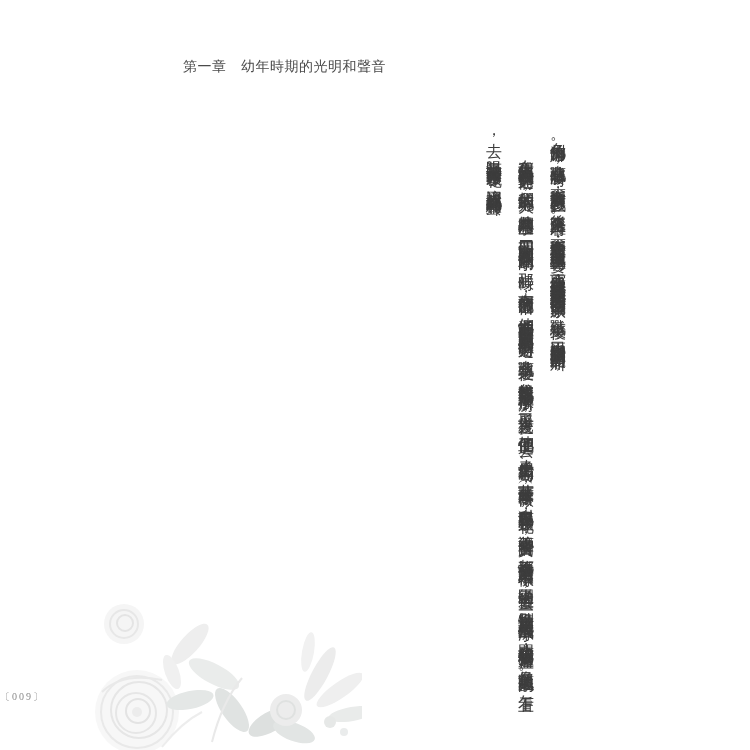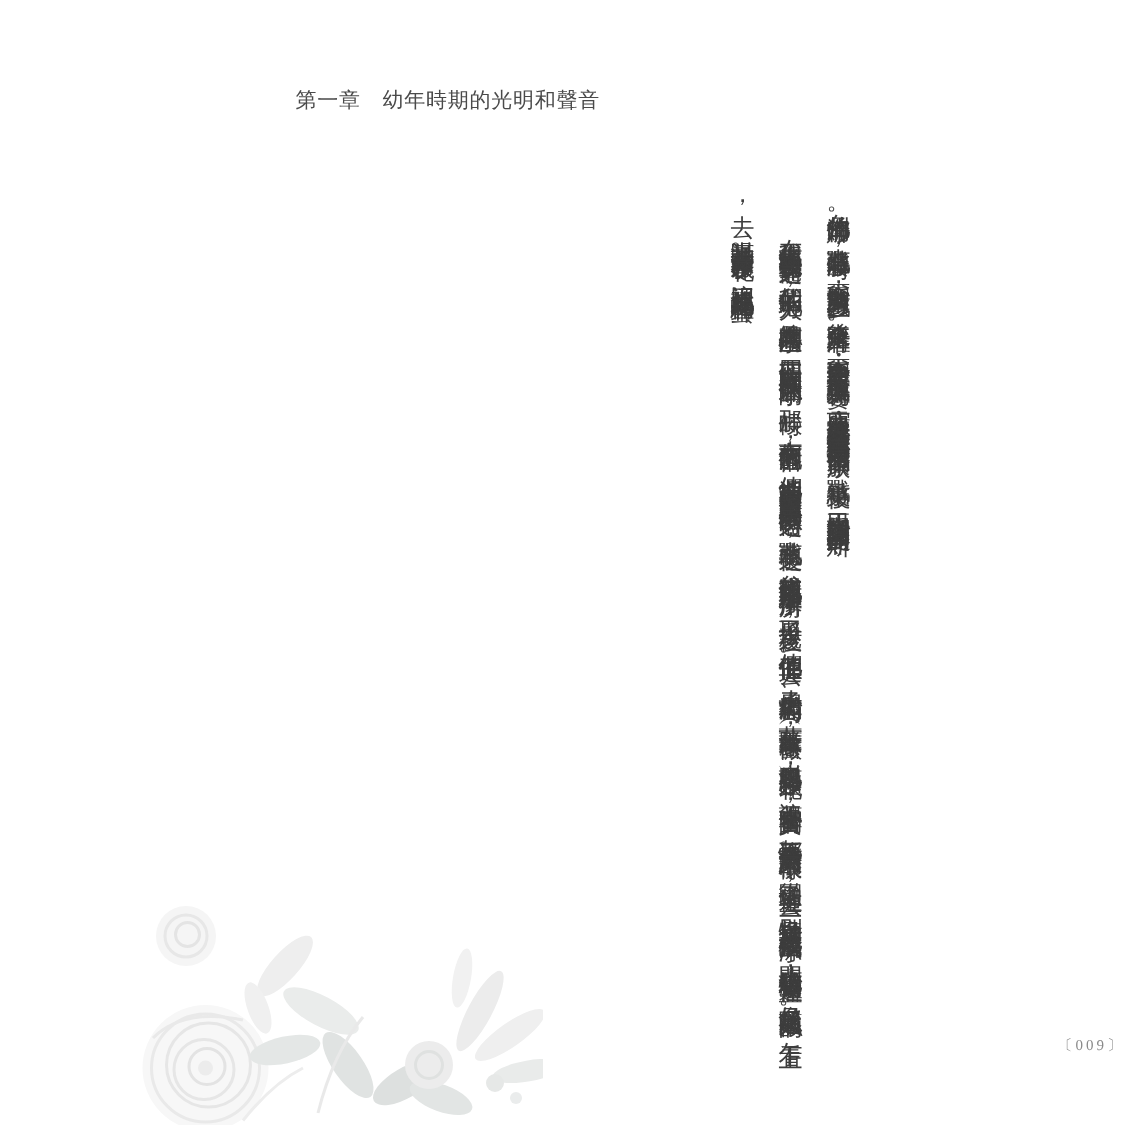--- a/index.html
+++ b/index.html
@@ -11,21 +11,21 @@
     position: relative;
     width: 750px;
     height: 750px;
     background: #ffffff;
     overflow: hidden;
     font-family: "Liberation Serif", "DejaVu Serif", serif;
   }
   .running-header {
     position: absolute;
     top: 58px;
-    left: 197px;
+    left: 183px;
     font-size: 14px;
     letter-spacing: 0.5px;
     color: #4a4a4a;
     white-space: pre;
   }
   .text-block {
     position: absolute;
     top: 130px;
     right: 176px;
     height: 558px;
@@ -41,21 +41,21 @@
     padding: 0;
   }
   .text-block p.indent {
     text-indent: 17px;
   }
   .page-number {
     position: absolute;
     top: 690px;
     left: 0;
     width: 100%;
-    text-align: right;
+    text-align: left;
     font-size: 10px;
     letter-spacing: 2px;
     color: #8a8a8a;
   }
   .floral {
     position: absolute;
     left: 62px;
     top: 582px;
     pointer-events: none;
   }

